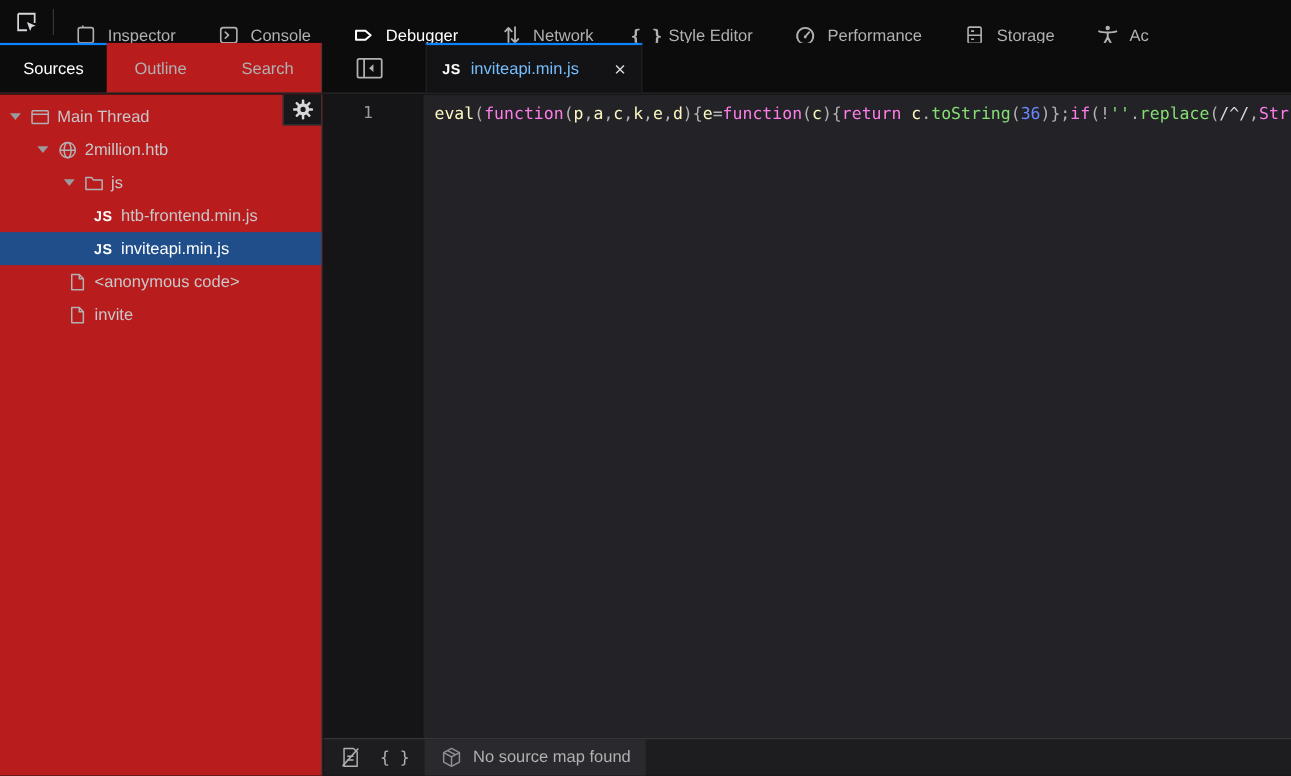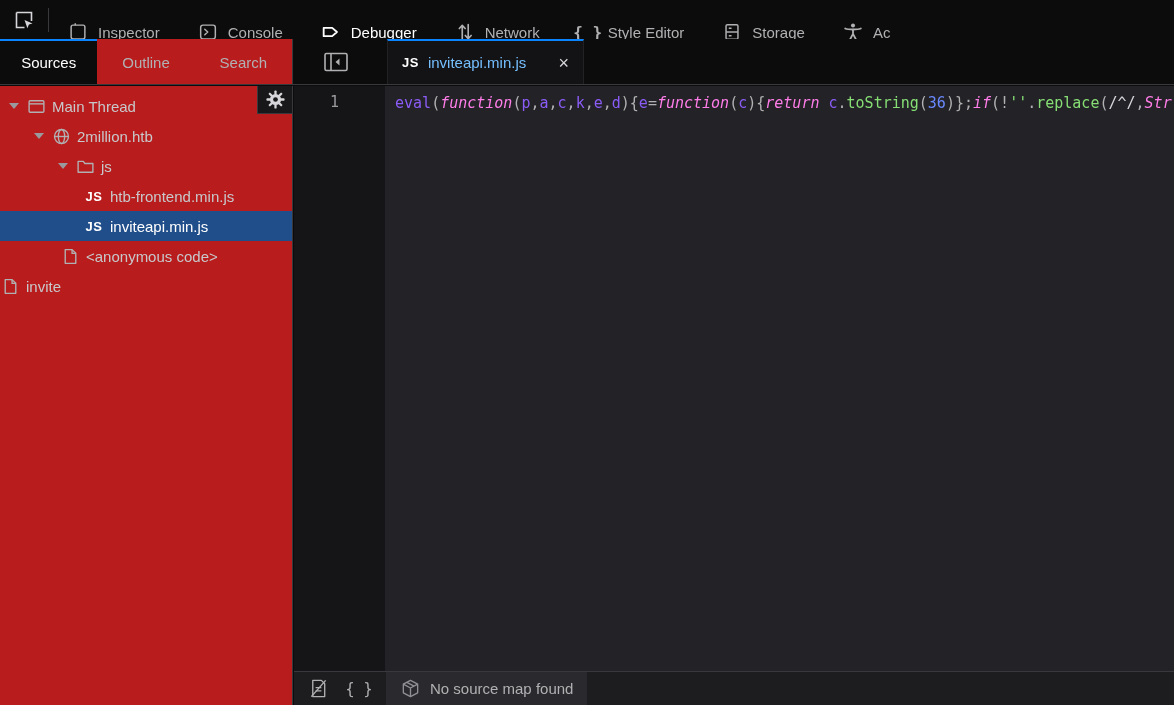--- a/index.html
+++ b/index.html
@@ -86,22 +86,22 @@
   }
   .gutter { position:absolute; left:0; top:0; width:91px; height:100%; background:#151517; }
   .line-num {
     position:absolute; left:0; top:7px; width:45px; text-align:right;
     font-size:15px; color:#9a9a9e;
   }
   .code-line {
     position:absolute; left:101px; top:7px; font-size:15px; line-height:20px;
     white-space:pre; color:#b1b1b3;
   }
-  .tok-kw   { color:#ff7de9;font-style:italic; }
-  .tok-var  { color:#8b5cf6; }
+  .tok-kw   { color:#ff7de9; }
+  .tok-var  { color:#fef9c3; }
   .tok-prop { color:#86de74; }
   .tok-str  { color:#86de74; }
   .tok-num  { color:#6b89ff; }
   .tok-pun  { color:#b1b1b3; }
   .tok-rx   { color:#d7d7db; }
 
   
   .footer {
     position:absolute; left:294px; top:671px; width:880px; height:34px;
     background:#1d1d20; border-top:1px solid #38383d;
@@ -165,20 +165,31 @@
         <svg width="22" height="22" viewBox="0 0 24 24" fill="none" stroke="#b1b1b3" stroke-width="1.8">
           <path d="M9 20V5M5.8 8.2L9 4.8l3.2 3.4" stroke-linecap="round" stroke-linejoin="round"></path>
           <path d="M15.5 4v15M12.3 15.8l3.2 3.4 3.2-3.4" stroke-linecap="round" stroke-linejoin="round"></path>
         </svg>
       </span>
       <span>Network</span>
     </div>
     <div class="ttab">
       <span class="icn brace">{ }</span>
       <span>Style Editor</span>
+    </div>
+    <div class="ttab">
+      <span class="icn">
+        <svg width="22" height="22" viewBox="0 0 24 24" fill="none" stroke="#b1b1b3" stroke-width="1.8">
+          <path d="M19.8 14.5a8 8 0 1 0-15.6 0" stroke-linecap="round"></path>
+          <path d="M4.2 14.5a8 8 0 0 0 15.6 0" stroke-linecap="round"></path>
+          <path d="M12 13.5l4-4.5" stroke-linecap="round"></path>
+          <circle cx="12" cy="13.8" r="1.4" fill="#b1b1b3" stroke="none"></circle>
+        </svg>
+      </span>
+      <span>Performance</span>
     </div>
     <div class="ttab">
       <span class="icn">
         <svg width="22" height="22" viewBox="0 0 24 24" fill="none" stroke="#b1b1b3" stroke-width="1.6">
           <rect x="5.5" y="4" width="13" height="16" rx="1.5"></rect>
           <path d="M5.5 12h13"></path>
           <path d="M8.5 8h3M8.5 16h3"></path>
         </svg>
       </span>
       <span>Storage</span>
@@ -299,21 +310,21 @@
     <div class="trow" style="padding-left:60px">
       <span class="ic">
         <svg width="19" height="19" viewBox="0 0 18 18" fill="none" stroke="#b1b1b3" stroke-width="1.3">
           <path d="M4 2.5h6.5l3.5 3.5v9.5H4z" stroke-linejoin="round"></path>
           <path d="M10.5 2.5V6H14"></path>
         </svg>
       </span>
       <span>&lt;anonymous code&gt;</span>
     </div>
 
-    <div class="trow" style="">
+    <div class="trow" style="padding-left:60px">
       <span class="ic">
         <svg width="19" height="19" viewBox="0 0 18 18" fill="none" stroke="#b1b1b3" stroke-width="1.3">
           <path d="M4 2.5h6.5l3.5 3.5v9.5H4z" stroke-linejoin="round"></path>
           <path d="M10.5 2.5V6H14"></path>
         </svg>
       </span>
       <span>invite</span>
     </div>
 
   </div>

